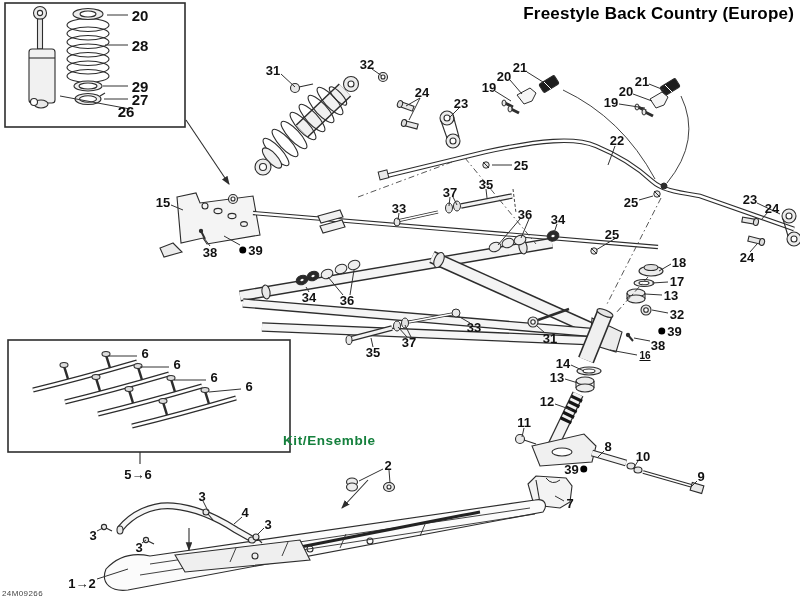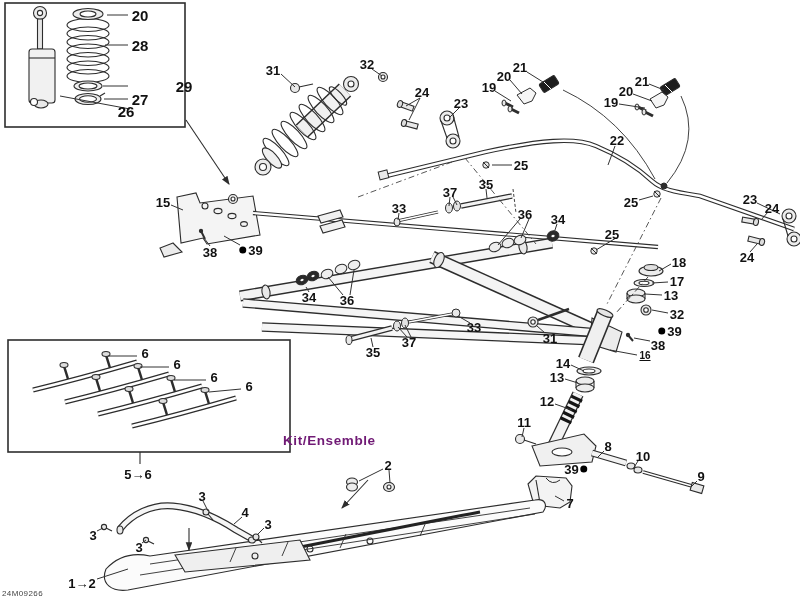--- a/index.html
+++ b/index.html
@@ -2,21 +2,21 @@
 <html><head>
 <meta charset="utf-8">
 <style>
   html,body{margin:0;padding:0;background:#fff;}
   .stage{position:relative;width:800px;height:599px;background:#ffffff;overflow:hidden;
          font-family:"Liberation Sans",sans-serif;}
   .stage svg{position:absolute;left:0;top:0;}
   .page-title{position:absolute;top:4px;right:6px;font-size:17px;font-weight:700;color:#000;
               letter-spacing:.2px;}
   .kit-caption{position:absolute;right:517px;top:433px;transform:translateX(100%);
-               font-size:13.5px;font-weight:600;color:#701a75;letter-spacing:.6px;}
+               font-size:13.5px;font-weight:600;color:#15803d;letter-spacing:.6px;}
   .doc-number{position:absolute;left:2px;bottom:1px;font-size:8px;color:#444;letter-spacing:.4px;}
   .callout{position:absolute;transform:translate(-50%,-50%);font-weight:700;color:#111;
            white-space:nowrap;line-height:1;}
   .grease-dot{display:inline-block;width:7px;height:7px;background:#000;border-radius:50%;
               vertical-align:middle;margin:0 2px 2px 2px;}
 </style>
 </head>
 <body>
 
 <div class="stage">
@@ -384,26 +384,27 @@
     <path d="M137,356 L108,356 M169,367 L140,367 M206,380 L174,380 M241,389 L209,392"></path>
   </g>
 
   <g stroke="#2d2d2d" stroke-width="1.1" fill="none">
     <line x1="186" y1="120" x2="229" y2="184" marker-end="url(#ah)"></line>
     <line x1="189" y1="528" x2="189" y2="550" marker-end="url(#ah)"></line>
     <line x1="368" y1="480" x2="342" y2="508" marker-end="url(#ah)"></line>
   </g>
 </svg>
 
+<div class="page-title">Freestyle Back Country (Europe)</div>
 <div class="kit-caption">Kit/Ensemble</div>
 <div class="doc-number">24M09266</div>
 <div id="callouts">
       <div class="callout" style="left: 140px; top: 15px; font-size: 15px;">20</div>
       <div class="callout" style="left: 140px; top: 45px; font-size: 15px;">28</div>
-      <div class="callout" style="left: 140px; top: 86px; font-size: 15px; margin-left: 44px;">29</div>
+      <div class="callout" style="left: 140px; top: 86px; font-size: 15px;">29</div>
       <div class="callout" style="left: 140px; top: 99px; font-size: 15px;">27</div>
       <div class="callout" style="left: 126px; top: 111px; font-size: 15px;">26</div>
       <div class="callout" style="left: 273px; top: 70px; font-size: 13px;">31</div>
       <div class="callout" style="left: 367px; top: 64px; font-size: 13px;">32</div>
       <div class="callout" style="left: 422px; top: 92px; font-size: 13px;">24</div>
       <div class="callout" style="left: 461px; top: 103px; font-size: 13px;">23</div>
       <div class="callout" style="left: 489px; top: 87px; font-size: 13px;">19</div>
       <div class="callout" style="left: 504px; top: 76px; font-size: 13px;">20</div>
       <div class="callout" style="left: 520px; top: 67px; font-size: 13px;">21</div>
       <div class="callout" style="left: 611px; top: 102px; font-size: 13px;">19</div>

